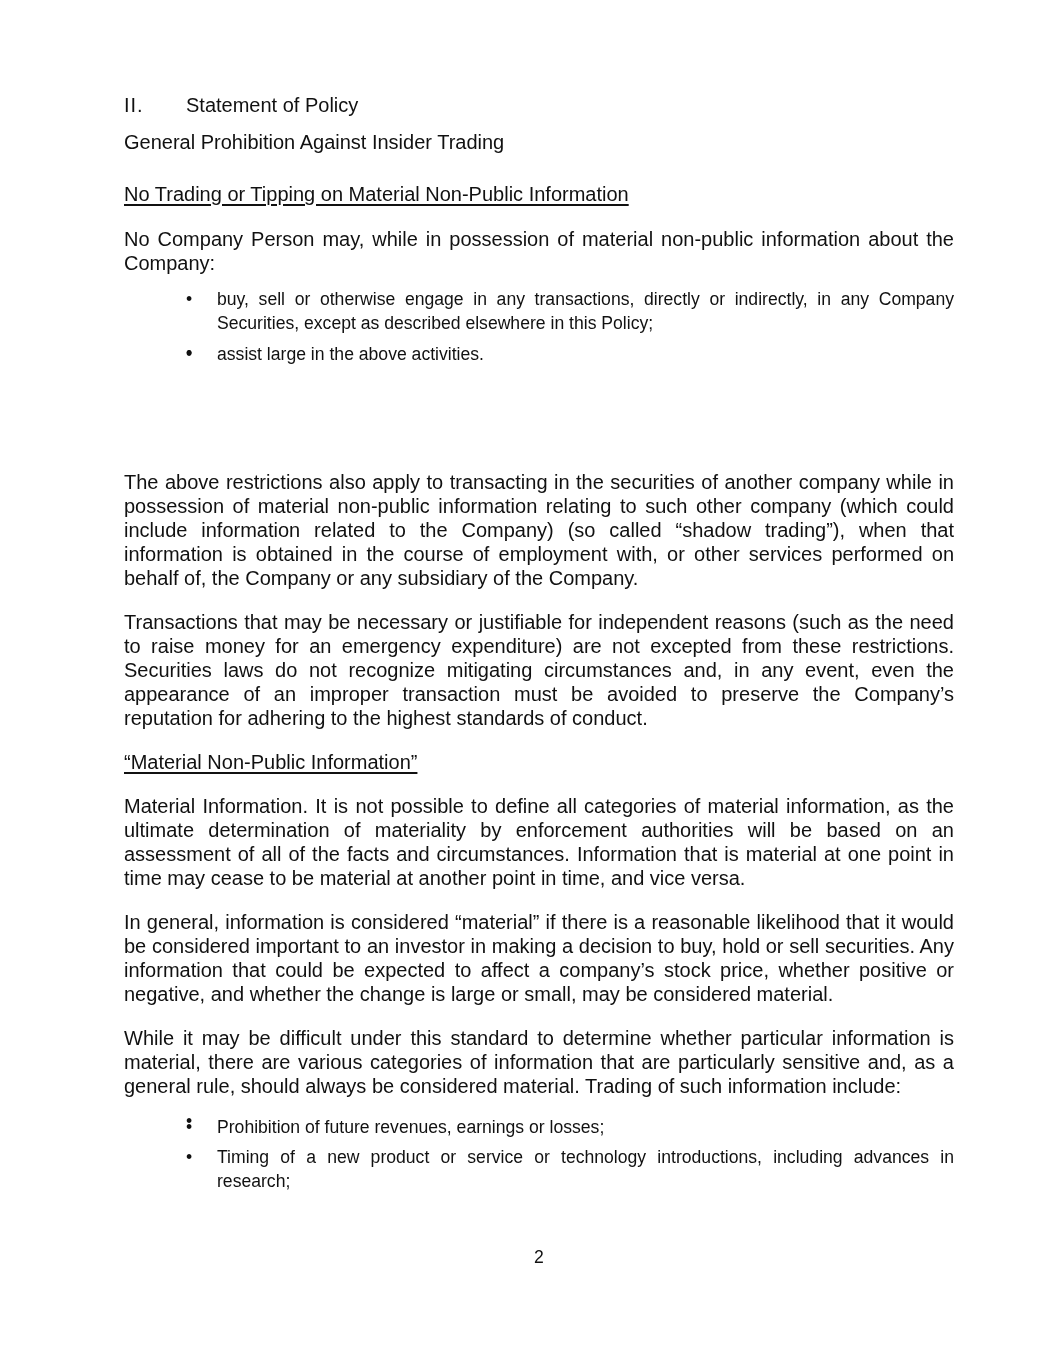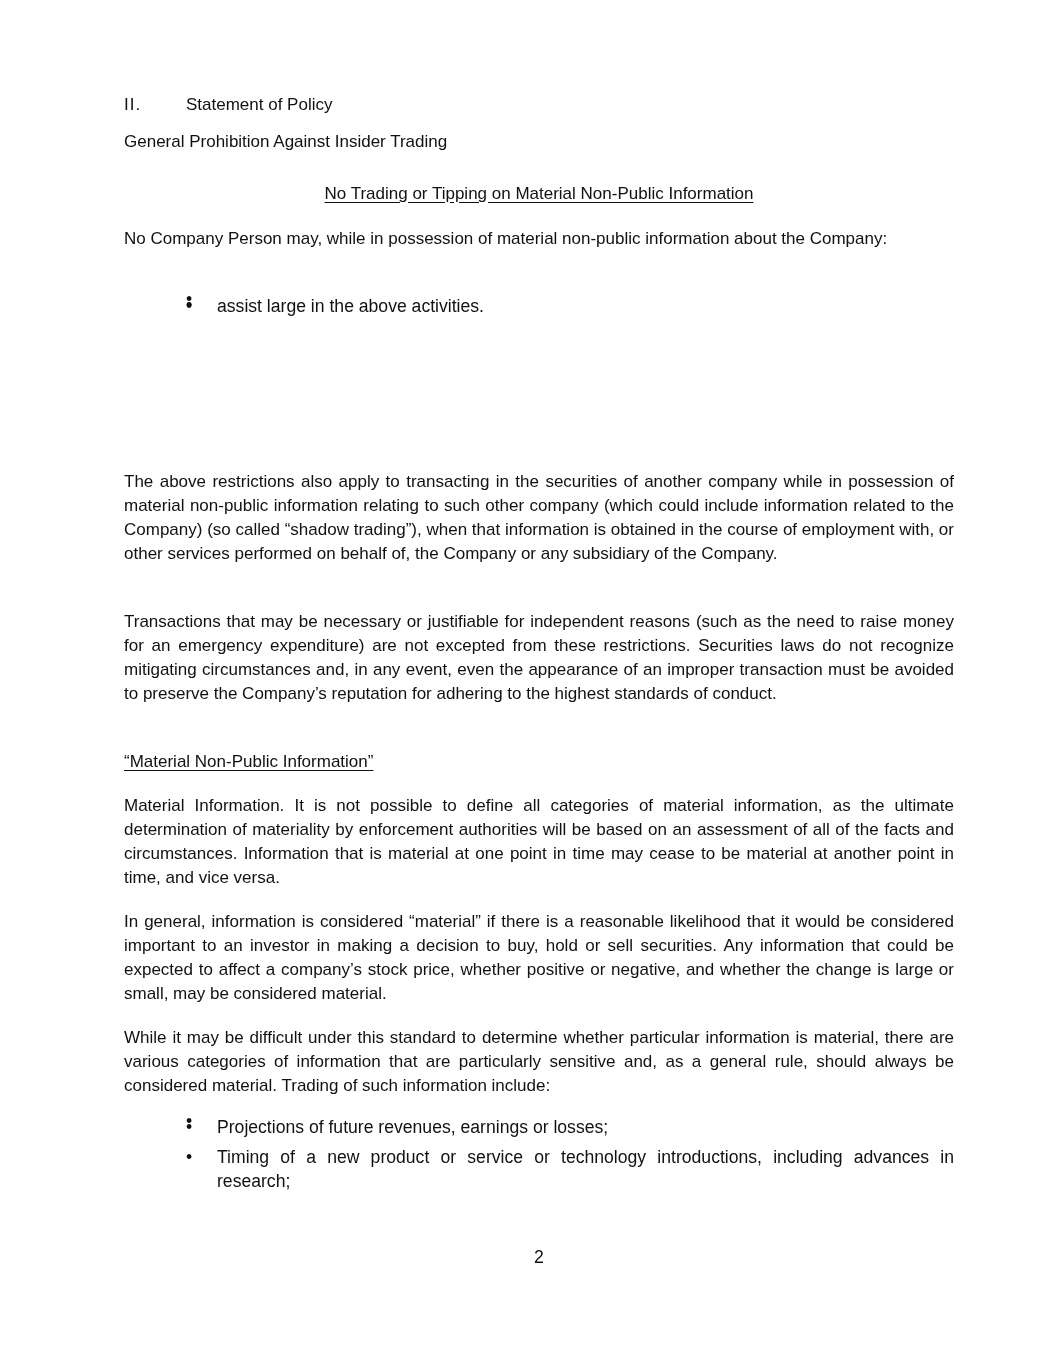--- a/index.html
+++ b/index.html
@@ -1,63 +1,63 @@
 <!DOCTYPE html>
 <html><head>
   <meta charset="utf-8">
   <style>
     html, body { margin: 0; padding: 0; background: #ffffff; }
     body {
       width: 1055px; height: 1365px; position: relative; overflow: hidden;
       font-family: "Liberation Sans", sans-serif; color: #111111;
     }
     .page { position: absolute; left: 124px; top: 0; width: 830px; }
-    .blk { position: absolute; left: 0; width: 830px; font-size: 17px; line-height: 24px; }
+    .blk { position: absolute; left: 0; width: 830px; font-size: 20px; line-height: 24px; }
     .heading-num { display: inline-block; width: 62px; font-weight: normal; letter-spacing: 1px; }
     .u { text-decoration: underline; text-underline-offset: 3px; }
     .just { text-align: justify; }
     .ul { position: absolute; left: 62px; width: 768px; margin: 0; padding: 0; list-style: none; font-size: 17.6px; line-height: 24px; }
     .ul li { position: relative; padding-left: 31px; text-align: justify; }
     .ul li .bullet { position: absolute; left: 0; top: 0; }
     .pageno { position: absolute; left: 0; width: 830px; text-align: center; font-size: 17.6px; top: 1247px; }
   </style>
 </head>
 <body>
 
 <div class="page">
 
   <div class="blk" style="top:93px;">
     <span class="heading-num">II.</span><span>Statement of Policy</span>
   </div>
 
   <div class="blk" style="top:130px;">General Prohibition Against Insider Trading</div>
 
-  <div class="blk" style="top:182px;text-align:center;"><span class="u">No Trading or Tipping on Material Non-Public Information</span></div>
+  <div class="blk" style="top:182px;"><span class="u">No Trading or Tipping on Material Non-Public Information</span></div>
 
   <div class="blk just" style="top:227px;">No Company Person may, while in possession of material non-public information about the Company:</div>
 
   <ul class="ul" style="top:287px;">
-    <li style="margin-bottom:6px;"><span class="bullet">•</span></li>
+    <li style="margin-bottom:6px;"><span class="bullet">•</span><span>buy, sell or otherwise engage in any transactions, directly or indirectly, in any Company Securities, except as described elsewhere in this Policy;</span></li>
     <li style="margin-bottom:6px;"><span class="bullet">•</span></li>
     <li style="margin-bottom:7px;"><span class="bullet">•</span></li>
     <li><span class="bullet">•</span><span>assist large in the above activities.</span></li>
   </ul>
 
   <div class="blk just" style="top:470px;">The above restrictions also apply to transacting in the securities of another company while in possession of material non-public information relating to such other company (which could include information related to the Company) (so called “shadow trading”), when that information is obtained in the course of employment with, or other services performed on behalf of, the Company or any subsidiary of the Company.</div>
 
   <div class="blk just" style="top:610px;">Transactions that may be necessary or justifiable for independent reasons (such as the need to raise money for an emergency expenditure) are not excepted from these restrictions.  Securities laws do not recognize mitigating circumstances and, in any event, even the appearance of an improper transaction must be avoided to preserve the Company’s reputation for adhering to the highest standards of conduct.</div>
 
   <div class="blk" style="top:750px;"><span class="u">“Material Non-Public Information”</span></div>
 
   <div class="blk just" style="top:794px;">Material Information.  It is not possible to define all categories of material information, as the ultimate determination of materiality by enforcement authorities will be based on an assessment of all of the facts and circumstances.  Information that is material at one point in time may cease to be material at another point in time, and vice versa.</div>
 
   <div class="blk just" style="top:910px;">In general, information is considered “material” if there is a reasonable likelihood that it would be considered important to an investor in making a decision to buy, hold or sell securities.  Any information that could be expected to affect a company’s stock price, whether positive or negative, and whether the change is large or small, may be considered material.</div>
 
   <div class="blk just" style="top:1026px;">While it may be difficult under this standard to determine whether particular information is material, there are various categories of information that are particularly sensitive and, as a general rule, should always be considered material.  Trading of such information include:</div>
 
   <ul class="ul" style="top:1109px;">
     <li style="margin-bottom:6px;"><span class="bullet">•</span></li>
-    <li style="margin-bottom:6px;"><span class="bullet">•</span><span>Projections of future revenues, earnings or losses;</span></li>
+    <li style="margin-bottom:6px;"><span class="bullet">•</span><span>Prohibition of future revenues, earnings or losses;</span></li>
     <li><span class="bullet">•</span><span>Timing of a new product or service or technology introductions, including advances in research;</span></li>
   </ul>
 
   <div class="pageno">2</div>
 </div>
 
 </body></html>

